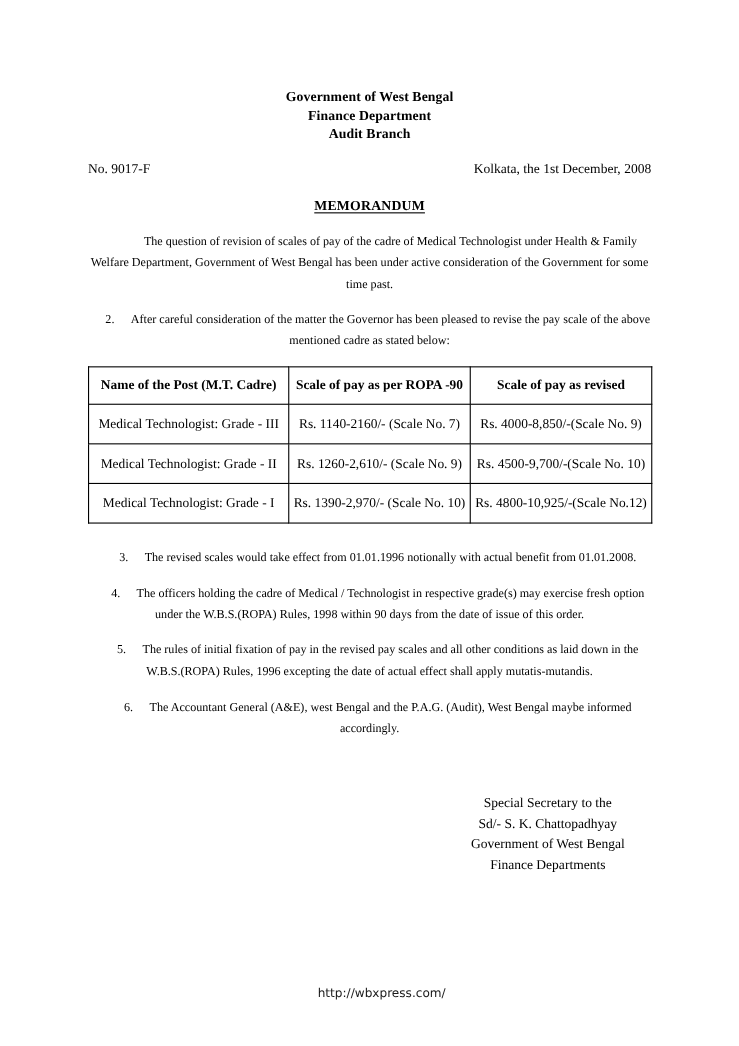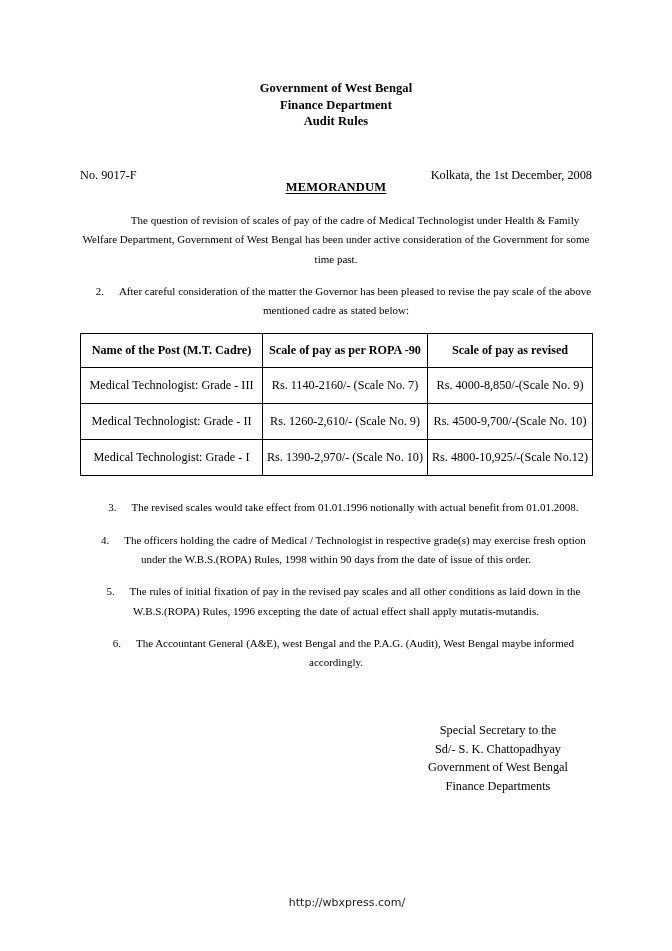--- a/index.html
+++ b/index.html
@@ -42,21 +42,20 @@
   .refline {
     position: absolute;
     left: 80px;
     top: 146px;
     width: 512px;
     font-size: 12.3px;
     line-height: 15px;
     display: flex;
     justify-content: space-between;
     align-items: flex-end;
-    margin-top: 22px;
   }
 
   
   .memo-title {
     position: absolute;
     left: 0;
     top: 180px;
     width: 672px;
     text-align: center;
     font-size: 12.5px;
@@ -141,21 +140,21 @@
   }
 </style>
 </head>
 <body>
 
 <div class="page">
 
   <div class="letterhead">
     <div>Government of West Bengal</div>
     <div>Finance Department</div>
-    <div>Audit Rules</div>
+    <div>Audit Branch</div>
   </div>
 
   <div class="refline">
     <span>No. 9017-F</span>
     <span>Kolkata, the 1st December, 2008</span>
   </div>
 
   <div class="memo-title">
     <span>MEMORANDUM</span>
   </div>

